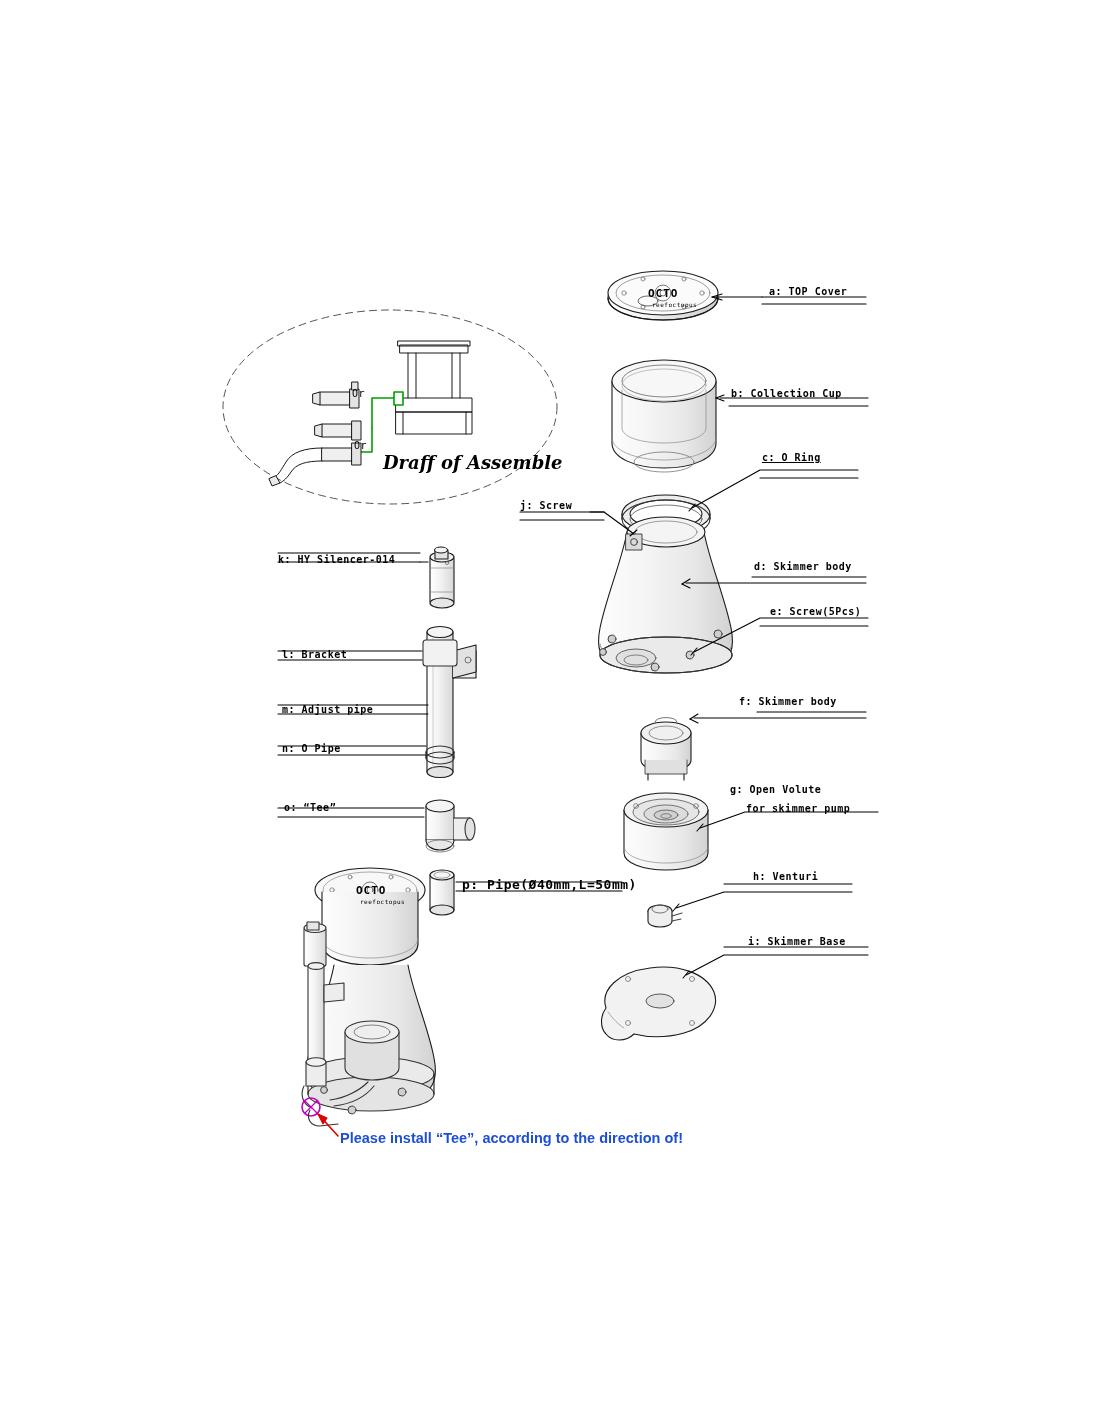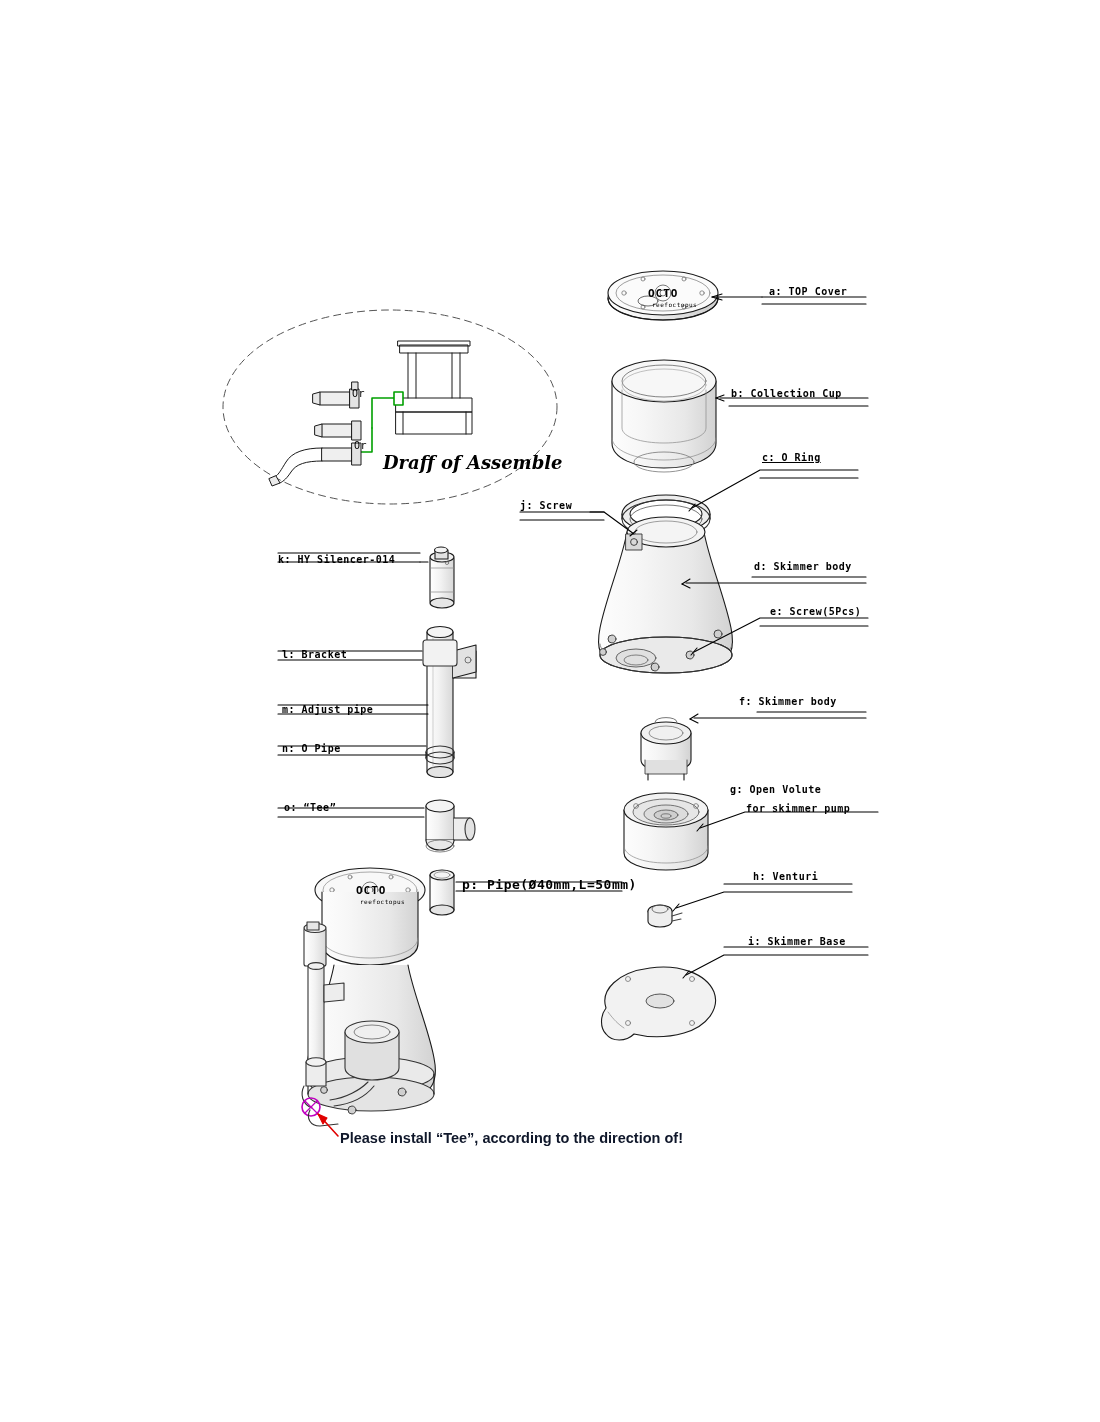--- a/index.html
+++ b/index.html
@@ -32,21 +32,21 @@
   }
   .label.small {
     font-size: 13px;
   }
   .note {
     position: absolute;
     font-family: "Liberation Sans", sans-serif;
     font-size: 14.5px;
     font-weight: 700;
     white-space: nowrap;
-    color: #0f172a;
+    color: #1d4ed8;
   }
   .assemble-cap {
     position: absolute;
     font-family: "DejaVu Serif", serif;
     font-style: italic;
     font-weight: 700;
     font-size: 18px;
     white-space: nowrap;
   }
   .svglayer {

